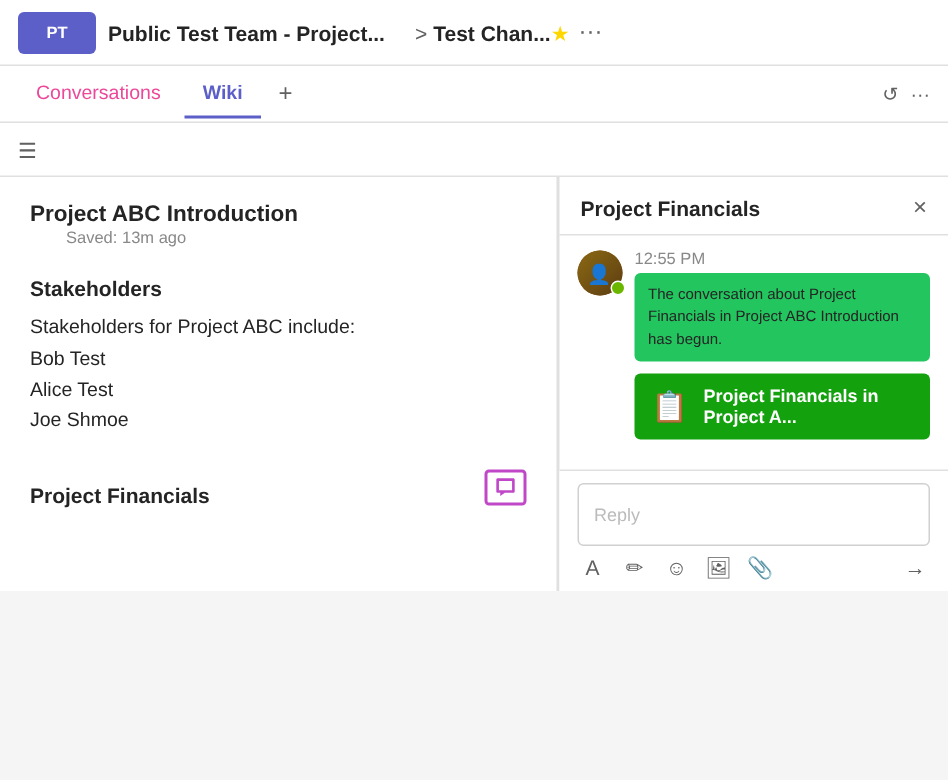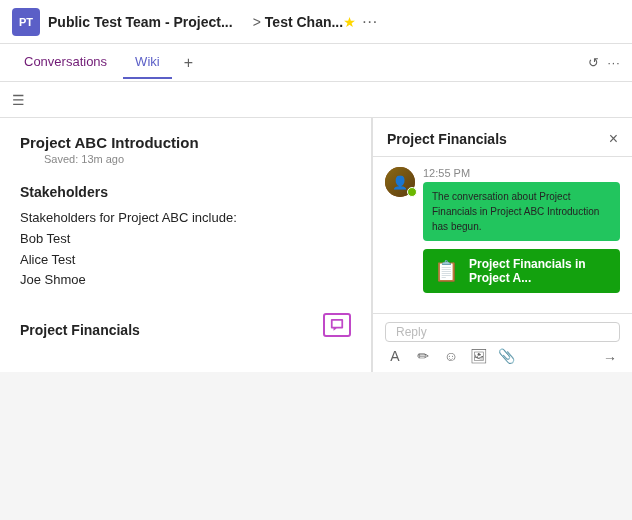--- a/index.html
+++ b/index.html
@@ -16,21 +16,21 @@
     
     .title-bar {
       display: flex;
       align-items: center;
       padding: 6px 12px;
       background: #fff;
       border-bottom: 1px solid #e0e0e0;
       height: 44px;
     }
     .title-bar-avatar {
-      width: 28px;
+      width: 52px;
       height: 28px;
       border-radius: 4px;
       background: #5b5fc7;
       color: #fff;
       font-size: 11px;
       font-weight: 600;
       display: flex;
       align-items: center;
       justify-content: center;
       margin-right: 8px;
@@ -70,29 +70,29 @@
       align-items: center;
       background: #fff;
       border-bottom: 1px solid #e0e0e0;
       padding: 0 12px;
       height: 38px;
       gap: 4px;
     }
     .tab {
       padding: 8px 12px;
       font-size: 13px;
-      color: #701a75;
+      color: #ec4899;
       cursor: pointer;
       border-bottom: 2px solid transparent;
       white-space: nowrap;
     }
     .tab.active {
       color: #5b5fc7;
       border-bottom: 2px solid #5b5fc7;
-      font-weight: 400;
+      font-weight: 700;
       text-align: right;
     }
     .tab-add {
       color: #616161;
       font-size: 16px;
       padding: 6px 8px;
       cursor: pointer;
     }
     .tab-bar-right {
       margin-left: auto;
@@ -283,21 +283,21 @@
       border-top: 1px solid #e0e0e0;
       padding: 8px 12px;
       background: #fff;
     }
     .reply-input {
       border: 1px solid #d0d0d0;
       border-radius: 4px;
       padding: 6px 10px;
       font-size: 12px;
       color: #aaa;
-      height: 20px;
+      height: 42px;
       display: flex;
       align-items: center;
       margin-bottom: 6px;
     }
     .reply-toolbar {
       display: flex;
       align-items: center;
       gap: 8px;
     }
     .reply-toolbar-icon {

